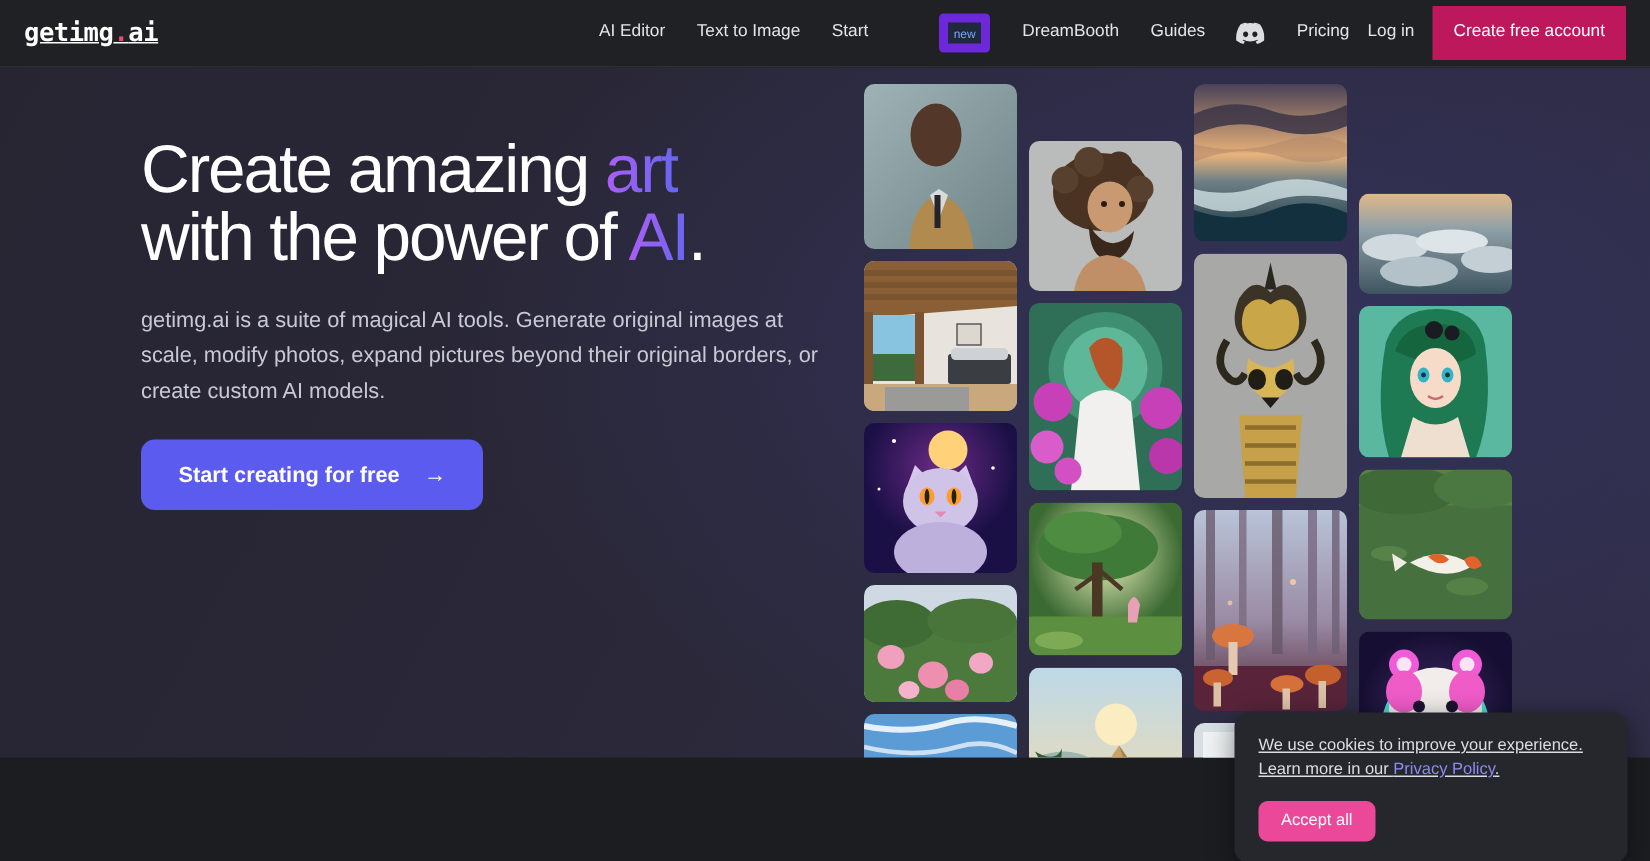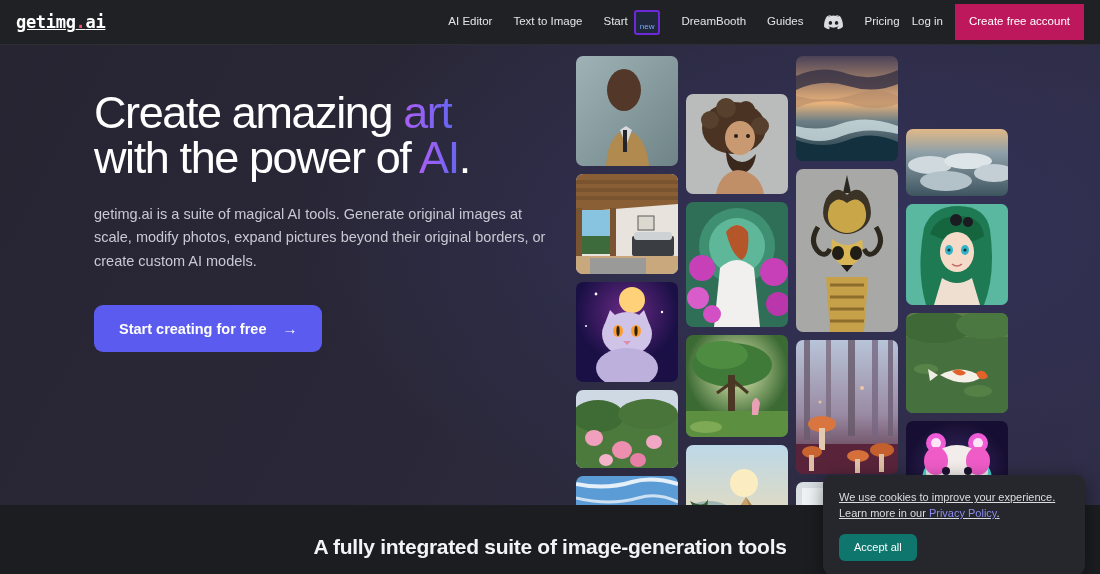--- a/index.html
+++ b/index.html
@@ -30,23 +30,24 @@
     display: flex; align-items: center; gap: 21px;
     margin-left: auto;
   }
   .nav-link {
     font-size: 11.5px; color: #e3e5e8; text-decoration: none;
     white-space: nowrap; line-height: 1;
   }
   .nav-chat-wrap { display: flex; align-items: center; gap: 6px; }
   .badge-new {
     font-size: 8px; color: #7aa7f5;
-    border: 2px solid #6d28d9; border-radius: 3px;
-    padding: 11px 4px 2px; line-height: 1;
+    border: 6px solid #6d28d9; border-radius: 3px;
+    padding: 4px 4px 2px; line-height: 1;
     background: #20293c;
+    margin-left: 41px;
   }
   .discord-icon { display: block; width: 19px; height: 15px; }
   .nav-right {
     display: flex; align-items: center; gap: 12px; margin-left: 21px;
   }
   .btn-account {
     background: #be185d; color: #fff;
     font-size: 11.5px; border: none; border-radius: 0;
     padding: 12px 14px; cursor: pointer; white-space: nowrap;
     line-height: 1;
@@ -68,21 +69,21 @@
   .headline .grad {
     background: linear-gradient(95deg, #b05ef5 0%, #6366f1 100%);
     -webkit-background-clip: text; background-clip: text;
     -webkit-text-fill-color: transparent; color: transparent;
   }
   .subcopy {
     margin-top: 23px; width: 460px;
     font-size: 14.5px; line-height: 1.62; color: #c9c9d4;
   }
   .btn-cta {
-    margin-top: 32px;
+    margin-top: 20px;
     display: inline-flex; align-items: center; gap: 16px;
     background: #5b5bef; color: #fff; border: none;
     border-radius: 9px; padding: 16px 25px;
     font-size: 14.5px; font-weight: 700; cursor: pointer;
     line-height: 1;
   }
   .btn-cta .arrow { font-size: 15px; font-weight: 400; }
   .fineprint {
     margin-top: 11px; font-size: 8.5px; color: #9a9aac; letter-spacing: 0.1px;
   }
@@ -111,21 +112,21 @@
   
   .cookie {
     position: absolute; left: 823px; top: 475px; width: 262px;
     background: #26272c; border-radius: 9px;
     padding: 15px 16px 14px; z-index: 60;
     box-shadow: 0 4px 18px rgba(0,0,0,.45);
   }
   .cookie-text { font-size: 11px; line-height: 1.45; color: #dcdde1; text-decoration: underline; }
   .cookie-text a { color: #8b8bf0; text-decoration: none; }
   .btn-accept {
-    margin-top: 12px; background: #0f766e; color: #fff;
+    margin-top: 12px; background: #ec4899; color: #fff;
     border: none; border-radius: 6px; padding: 8px 15px;
     font-size: 11px; cursor: pointer; line-height: 1;
   }
 </style>
 </head>
 <body>
 
 <div class="page">
 
   <div class="navbar">
@@ -470,22 +471,19 @@
             <path d="M22 58 h-14 M22 64 h-14 M80 58 h14 M80 64 h14" stroke="#bdf3ef" stroke-width="1.5" opacity=".8"></path>
             <circle cx="14" cy="76" r="3" fill="#b33cf0"></circle>
           </svg>
         </div>
 
       </div>
 
     </div>
   </div>
 
-  <div class="lower">
-    <div class="lower-title">A fully integrated suite of image-generation tools</div>
-  </div>
 
   <div class="cookie">
     <div class="cookie-text"><span>We use cookies to improve your experience. Learn more in our </span><a href="#">Privacy Policy</a><span>.</span></div>
     <button class="btn-accept">Accept all</button>
   </div>
 
 </div>
 
 </body></html>

